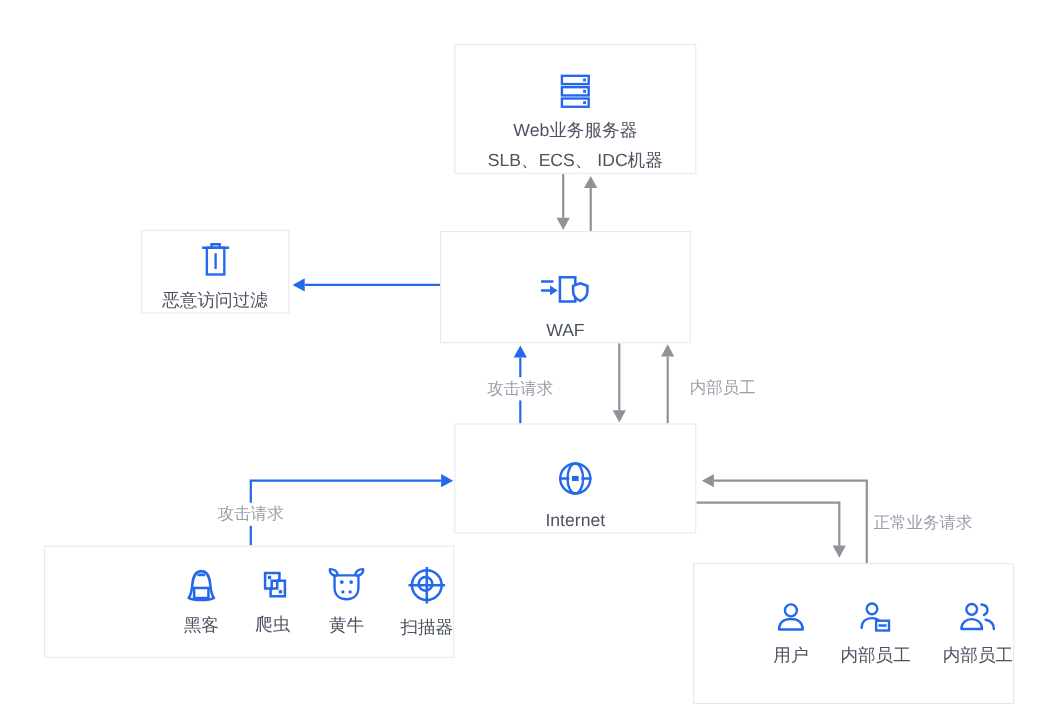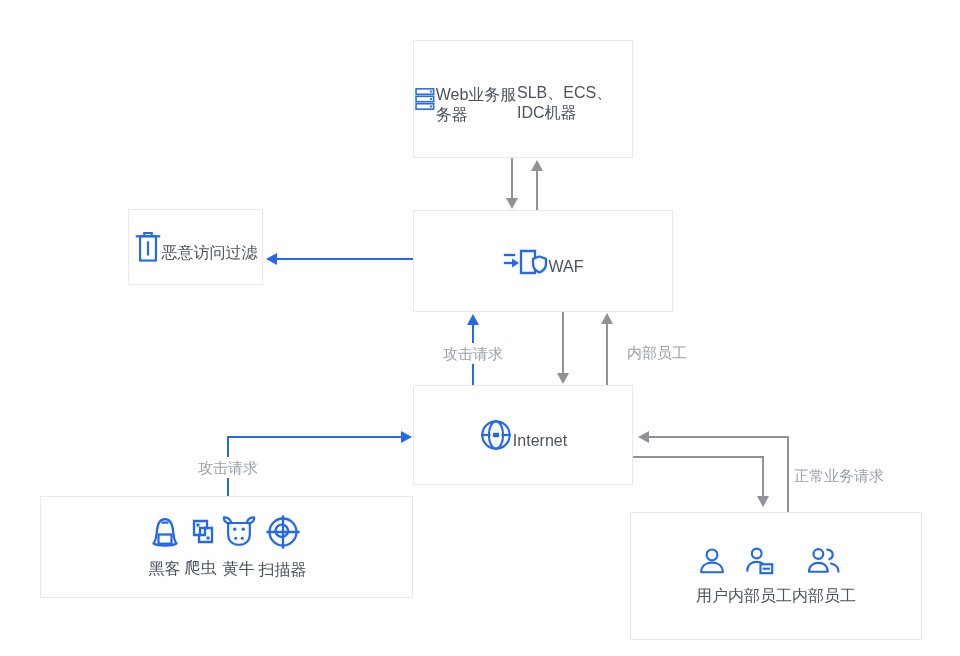--- a/index.html
+++ b/index.html
@@ -3,27 +3,27 @@
 <meta charset="utf-8">
 <style>
   html,body { margin:0; padding:0; background:#ffffff; }
   .canvas {
     position:relative; width:960px; height:656px; background:#ffffff;
     font-family:"Liberation Sans","DejaVu Sans",sans-serif; overflow:hidden;
   }
   .edges { position:absolute; left:0; top:0; pointer-events:none; }
   .node {
     position:absolute; background:#ffffff; border:1px solid #e9e9e9; box-sizing:border-box;
-    display:flex; flex-direction:row; align-items:center; justify-content:center;
+    display:flex; flex-direction:column; align-items:center; justify-content:flex-end;
   }
   .node-title { font-size:16px; color:#4b5260; line-height:20px; }
   .node-subtitle { font-size:16px; color:#4b5260; line-height:20px; margin-top:7px; }
   .node-title.mt { margin-top:12px; }
   #box-web .node-title { margin-top:11px; }
-  .row-box { flex-direction:row; justify-content:center; align-items:center; }
+  .row-box { flex-direction:row; justify-content:flex-end; align-items:center;gap:29px; }
   .item { display:flex; flex-direction:column; align-items:center; }
   .item-label { margin-top:10px; font-size:16px; color:#4b5260; }
   .edge-label {
     position:absolute; font-size:15px; color:#9aa0ab; white-space:nowrap; line-height:17px;
   }
   .edge-label.masked { background:#ffffff; text-align:center; padding:2px 0; }
   svg.icon { display:block; }
   .stroke { fill:none; stroke:#2468EB; stroke-width:2.3; stroke-linecap:square; }
   .stroke.round { stroke-linejoin:round; stroke-linecap:round; }
   .fillb { fill:#2468EB; stroke:none; }
@@ -88,21 +88,21 @@
       <rect class="stroke" x="3" y="13" width="26" height="8"></rect>
       <rect class="stroke" x="3" y="24" width="26" height="8"></rect>
       <rect class="fillb" x="23.6" y="4.6" width="2.8" height="2.8"></rect>
       <rect class="fillb" x="23.6" y="15.6" width="2.8" height="2.8"></rect>
       <rect class="fillb" x="23.6" y="26.6" width="2.8" height="2.8"></rect>
     </svg>
     <div class="node-title">Web业务服务器</div>
     <div class="node-subtitle">SLB、ECS、 IDC机器</div>
   </div>
 
-  <div class="node" id="box-waf" style="left:413px; top:210px; width:260px; height:102px;">
+  <div class="node" id="box-waf" style="left:400px; top:210px; width:228px; height:102px;">
     <svg class="icon" width="46" height="34" viewBox="0 0 46 34">
       <path class="stroke" d="M2 11 H11"></path>
       <path class="stroke" d="M2 19 H9"></path>
       <polygon class="fillb" points="16,19 9,14.6 9,23.4"></polygon>
       <path class="stroke" d="M32 12 V7 H18 V29 H32 V24"></path>
       <path class="stroke" style="fill:#ffffff" d="M36.5 12.5 L43 14.8 V19.5 C43 23.8 40.5 26.8 36.5 28.5 C32.5 26.8 30 23.8 30 19.5 V14.8 Z"></path>
     </svg>
     <div class="node-title mt">WAF</div>
   </div>
 

